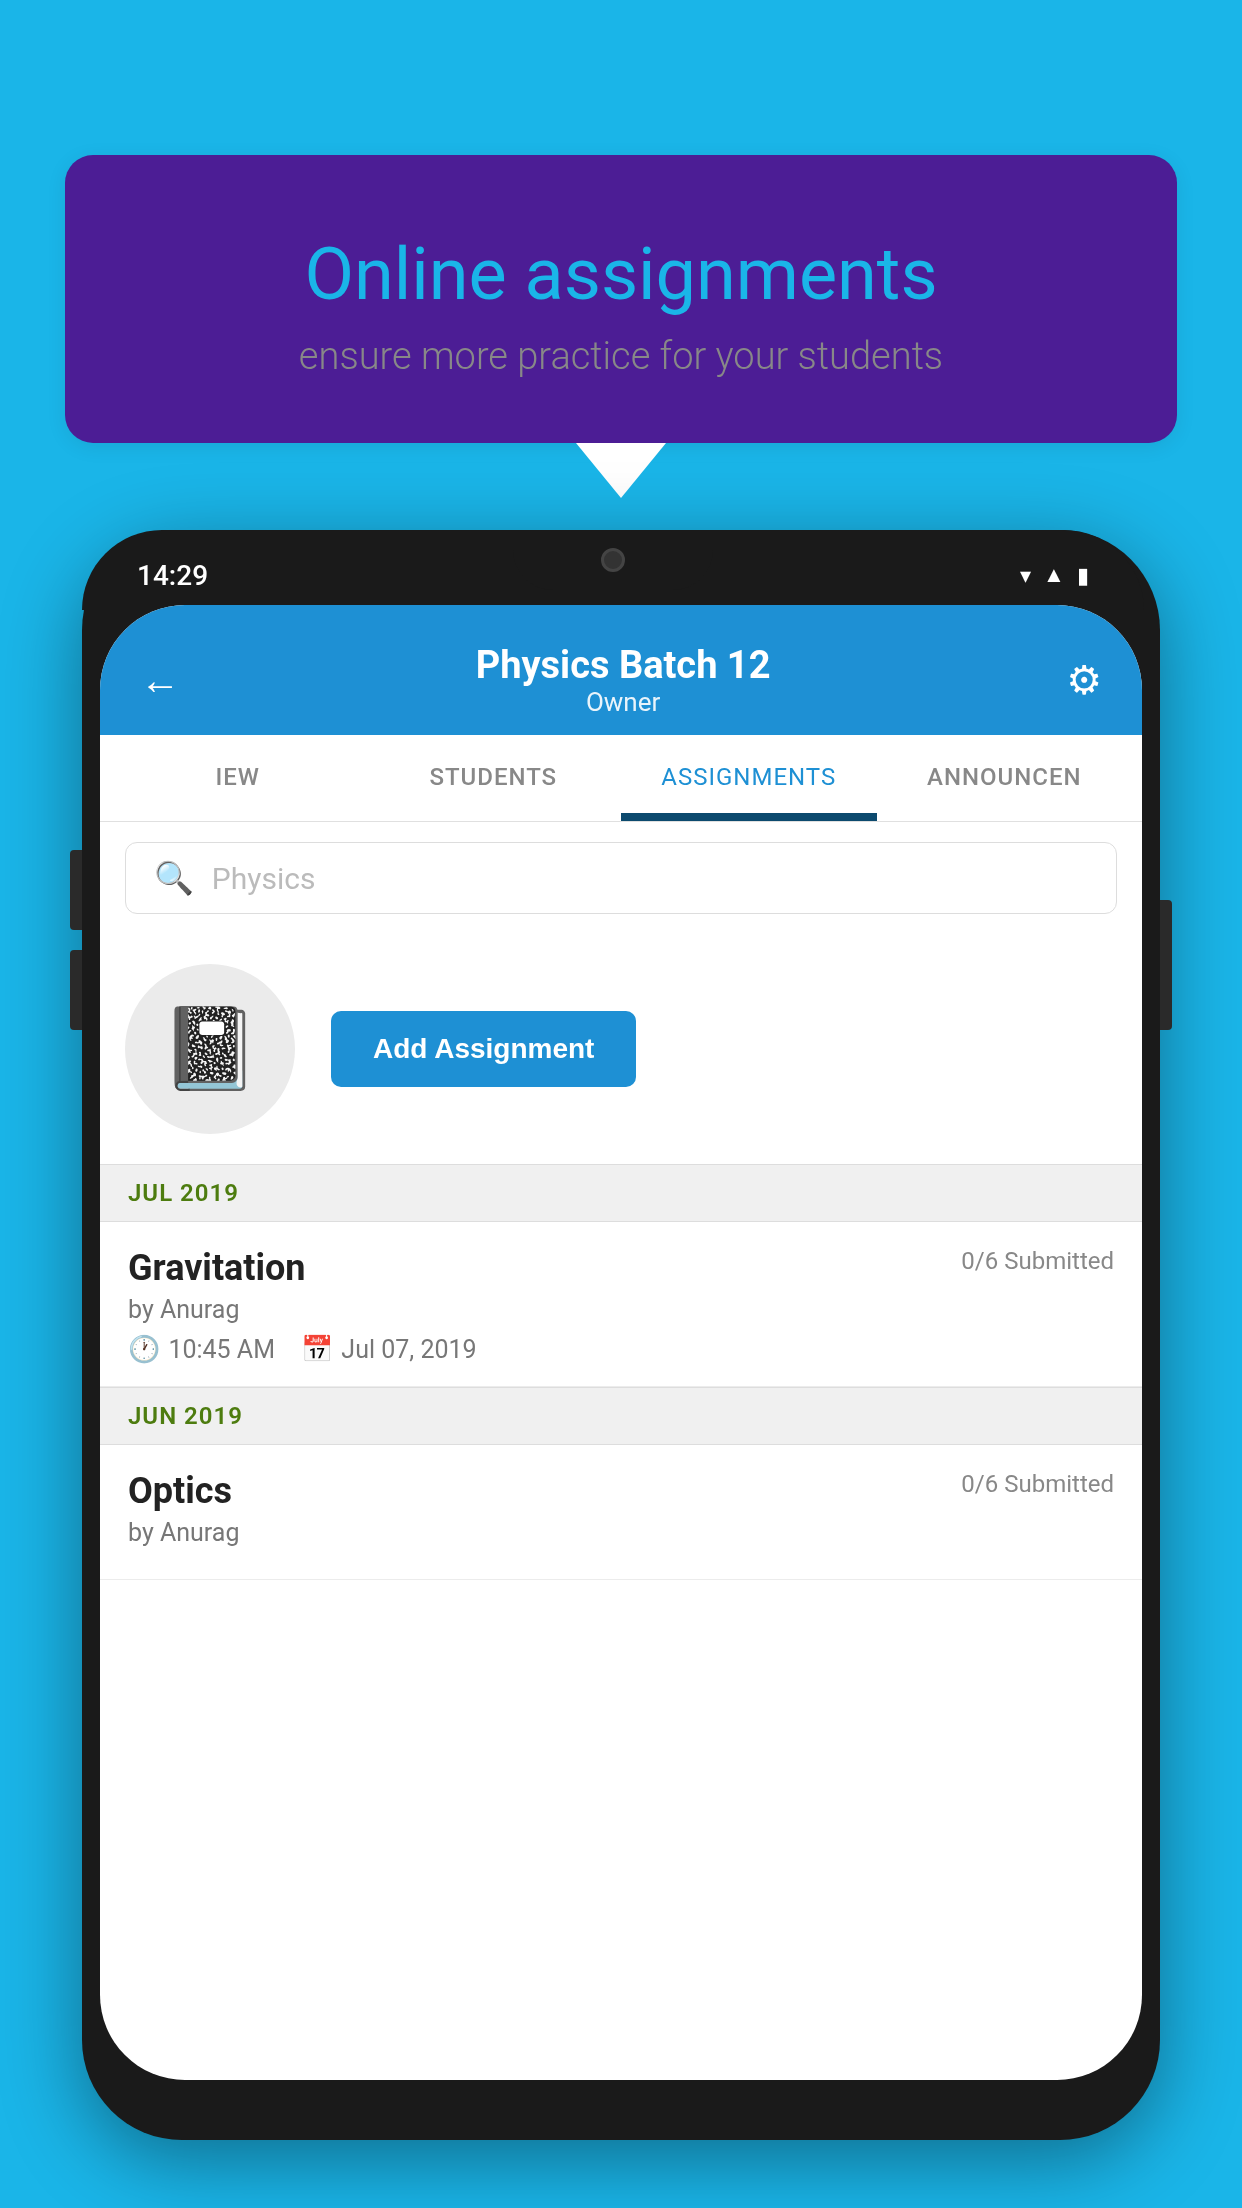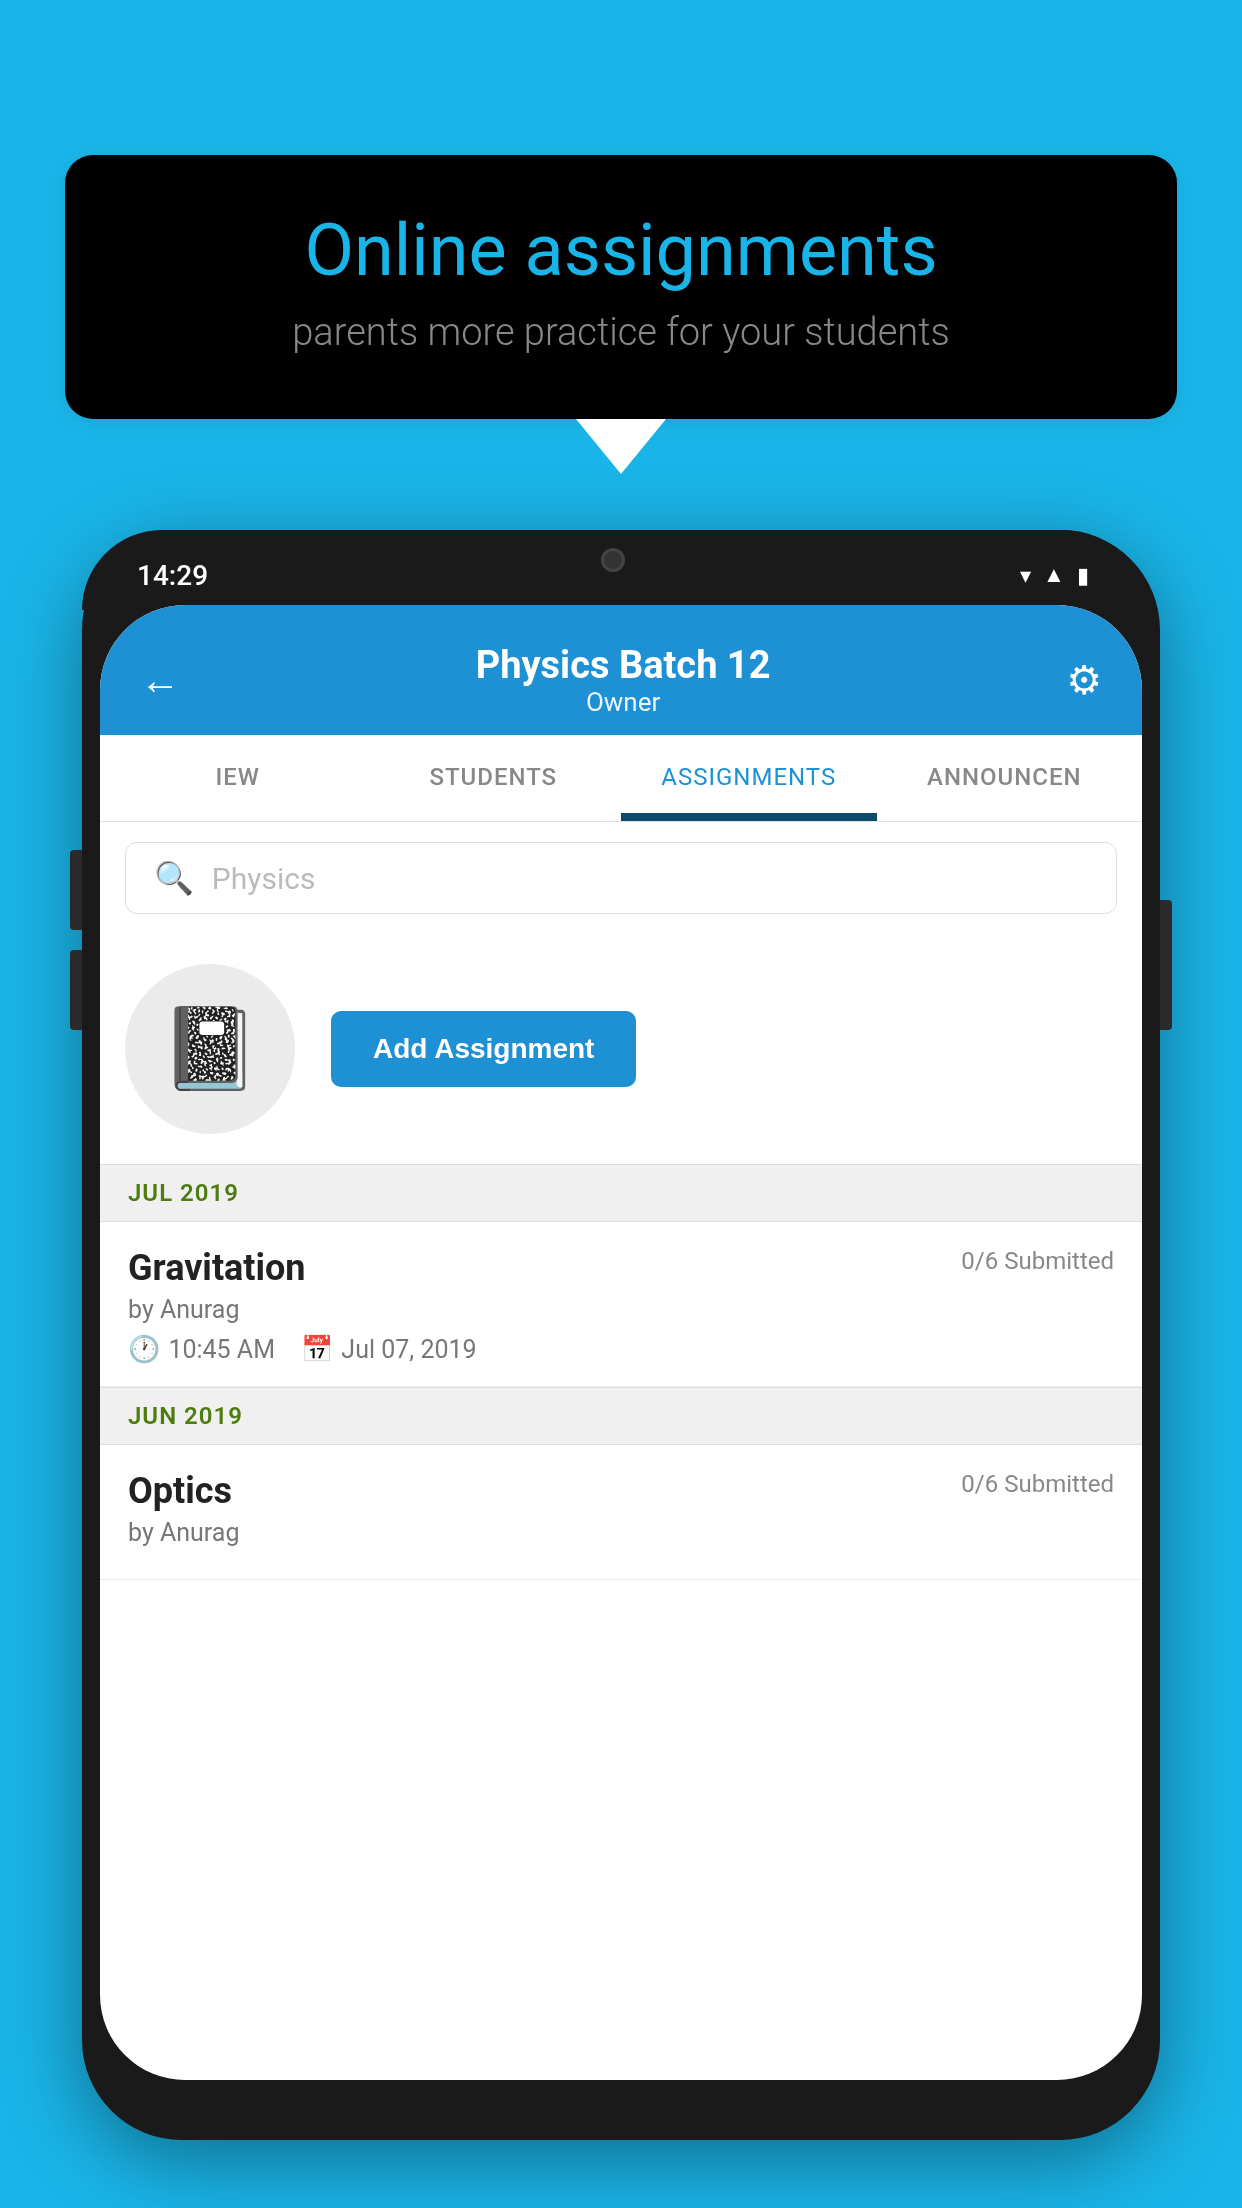--- a/index.html
+++ b/index.html
@@ -13,23 +13,23 @@
     }
 
     
     .speech-bubble-container {
       position: absolute;
       top: 155px;
       left: 65px;
       right: 65px;
     }
     .speech-bubble {
-      background: #000000;
+      background: #4c1d95;
       border-radius: 28px;
-      padding: 56px 70px 65px 70px;
+      padding: 80px 70px 65px 70px;
       text-align: center;
       box-shadow: 0 4px 20px rgba(0,0,0,0.08);
     }
     .speech-bubble-title {
       color: #1ab5e8;
       font-size: 72px;
       font-weight: 400;
       margin-bottom: 20px;
       line-height: 1.1;
     }
@@ -334,21 +334,21 @@
       background: #2a2a2a;
       border-radius: 0 4px 4px 0;
     }
   </style>
 </head>
 <body>
 
 <div class="speech-bubble-container">
   <div class="speech-bubble">
     <div class="speech-bubble-title">Online assignments</div>
-    <div class="speech-bubble-subtitle">parents more practice for your students</div>
+    <div class="speech-bubble-subtitle">ensure more practice for your students</div>
   </div>
   <div class="speech-bubble-arrow"></div>
 </div>
 
 <div class="phone-outer">
 
   <div class="phone-side-btn-left"></div>
   <div class="phone-side-btn-left2"></div>
   <div class="phone-side-btn-right"></div>
 

